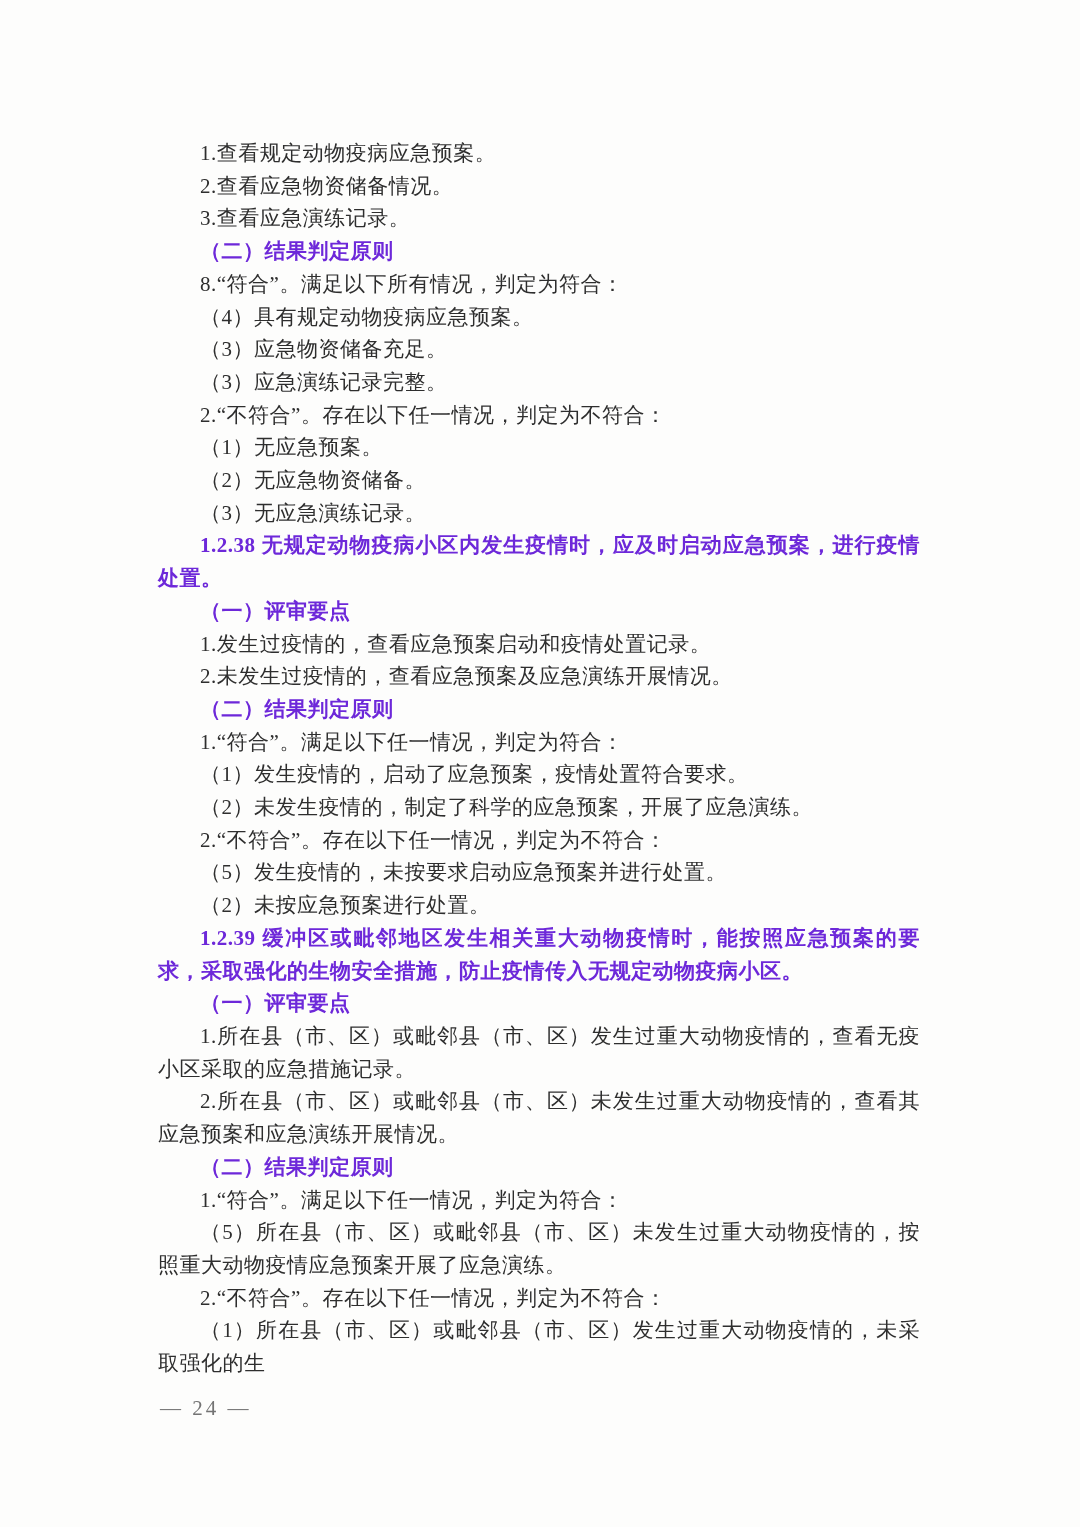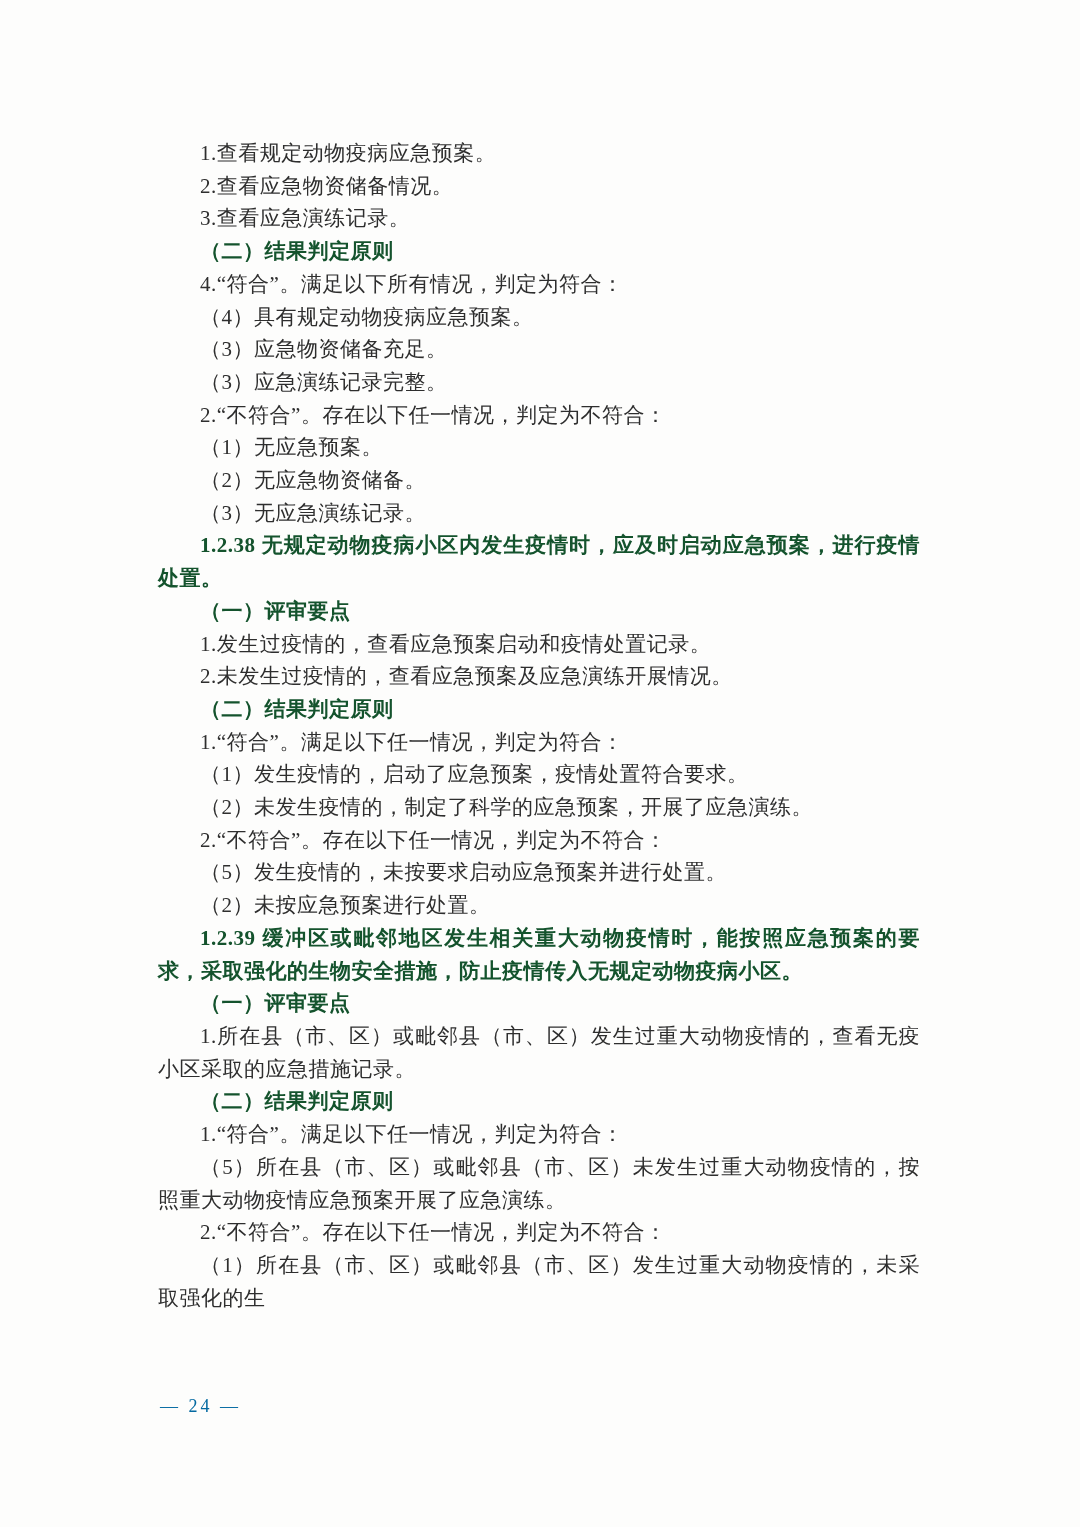--- a/index.html
+++ b/index.html
@@ -27,41 +27,41 @@
     text-align: justify;
     letter-spacing: 0.5px;
   }
   p.para {
     margin: 0;
     padding: 0;
     text-indent: 2em;
   }
   p.bold {
     font-weight: 700;
-    color: #14532d;
+    color: #6d28d9;
   }
   .footer {
     position: absolute;
     left: 160px;
     top: 1396px;
-    font-size: 18px;
-    color: #0369a1;
+    font-size: 21px;
+    color: #737373;
     letter-spacing: 3px;
   }
 </style>
 </head>
 <body>
 
 <div class="page">
   <div class="content">
     <p class="para">1.查看规定动物疫病应急预案。</p>
     <p class="para">2.查看应急物资储备情况。</p>
     <p class="para">3.查看应急演练记录。</p>
     <p class="para bold">（二）结果判定原则</p>
-    <p class="para">4.“符合”。满足以下所有情况，判定为符合：</p>
+    <p class="para">8.“符合”。满足以下所有情况，判定为符合：</p>
     <p class="para">（4）具有规定动物疫病应急预案。</p>
     <p class="para">（3）应急物资储备充足。</p>
     <p class="para">（3）应急演练记录完整。</p>
     <p class="para">2.“不符合”。存在以下任一情况，判定为不符合：</p>
     <p class="para">（1）无应急预案。</p>
     <p class="para">（2）无应急物资储备。</p>
     <p class="para">（3）无应急演练记录。</p>
     <p class="para bold">1.2.38 无规定动物疫病小区内发生疫情时，应及时启动应急预案，进行疫情处置。</p>
     <p class="para bold">（一）评审要点</p>
     <p class="para">1.发生过疫情的，查看应急预案启动和疫情处置记录。</p>
@@ -69,20 +69,21 @@
     <p class="para bold">（二）结果判定原则</p>
     <p class="para">1.“符合”。满足以下任一情况，判定为符合：</p>
     <p class="para">（1）发生疫情的，启动了应急预案，疫情处置符合要求。</p>
     <p class="para">（2）未发生疫情的，制定了科学的应急预案，开展了应急演练。</p>
     <p class="para">2.“不符合”。存在以下任一情况，判定为不符合：</p>
     <p class="para">（5）发生疫情的，未按要求启动应急预案并进行处置。</p>
     <p class="para">（2）未按应急预案进行处置。</p>
     <p class="para bold">1.2.39 缓冲区或毗邻地区发生相关重大动物疫情时，能按照应急预案的要求，采取强化的生物安全措施，防止疫情传入无规定动物疫病小区。</p>
     <p class="para bold">（一）评审要点</p>
     <p class="para">1.所在县（市、区）或毗邻县（市、区）发生过重大动物疫情的，查看无疫小区采取的应急措施记录。</p>
+    <p class="para">2.所在县（市、区）或毗邻县（市、区）未发生过重大动物疫情的，查看其应急预案和应急演练开展情况。</p>
     <p class="para bold">（二）结果判定原则</p>
     <p class="para">1.“符合”。满足以下任一情况，判定为符合：</p>
     <p class="para">（5）所在县（市、区）或毗邻县（市、区）未发生过重大动物疫情的，按照重大动物疫情应急预案开展了应急演练。</p>
     <p class="para">2.“不符合”。存在以下任一情况，判定为不符合：</p>
     <p class="para">（1）所在县（市、区）或毗邻县（市、区）发生过重大动物疫情的，未采取强化的生</p>
   </div>
   <div class="footer">— 24 —</div>
 </div>
 
 </body></html>

